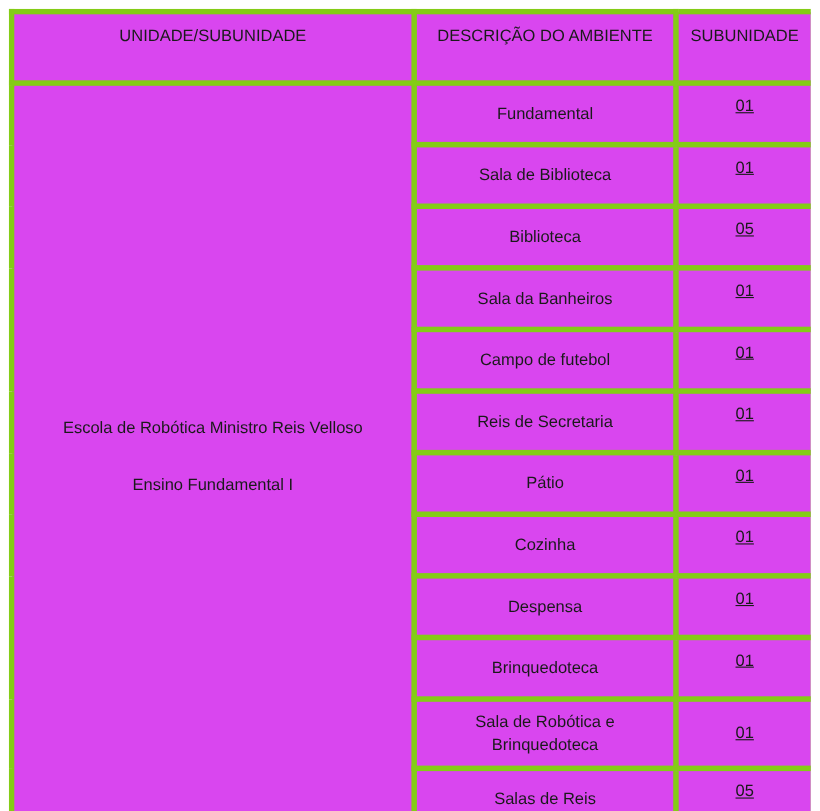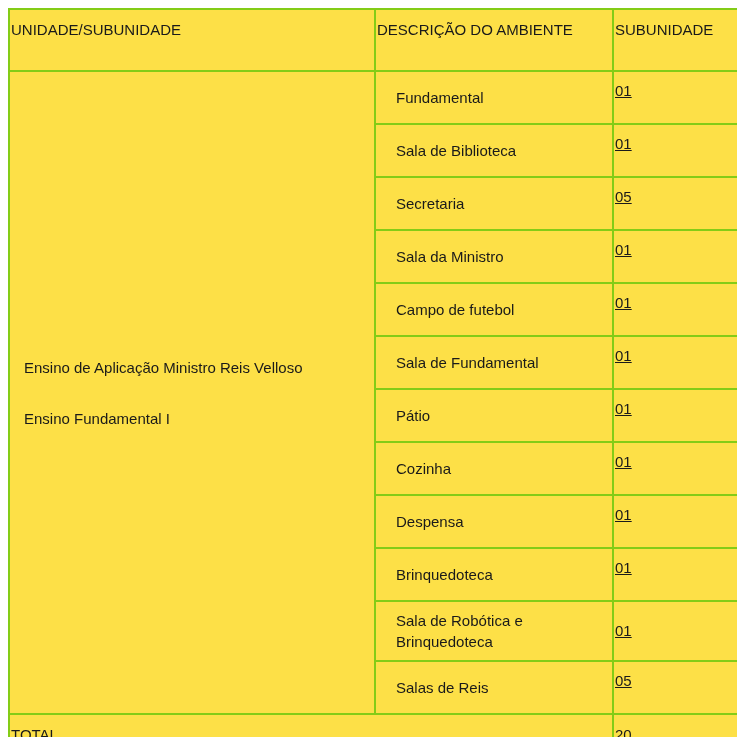--- a/index.html
+++ b/index.html
@@ -9,25 +9,25 @@
   }
   body { margin: 8px; }
   table.inventory {
     border-collapse: collapse;
     table-layout: fixed;
     width: 729px;
     border: 2px solid #000000;
   }
   table.inventory th,
   table.inventory td {
-    border: 2px solid #84cc16;
+    border: 5px solid #84cc16;
     font-size: 15px;
     font-weight: 400;
-    text-align: left;
-    background: #fde047;
+    text-align: center;
+    background: #d946ef;
   }
   
   table.inventory th {
     height: 48px;
     vertical-align: top;
     padding-top: 11px;
   }
   
   td.unit-cell {
     vertical-align: middle;
@@ -74,44 +74,44 @@
   <thead>
     <tr>
       <th>UNIDADE/SUBUNIDADE</th>
       <th>DESCRIÇÃO DO AMBIENTE</th>
       <th>SUBUNIDADE</th>
     </tr>
   </thead>
   <tbody>
     <tr>
       <td class="unit-cell" rowspan="12">
-        <p class="unit-line1">Ensino de Aplicação Ministro Reis Velloso</p>
+        <p class="unit-line1">Escola de Robótica Ministro Reis Velloso</p>
         <p class="unit-line2">Ensino Fundamental I</p>
       </td>
       <td class="ambiente-cell">Fundamental</td>
       <td class="qty-cell">01</td>
     </tr>
     <tr>
       <td class="ambiente-cell">Sala de Biblioteca</td>
       <td class="qty-cell">01</td>
     </tr>
     <tr>
-      <td class="ambiente-cell">Secretaria</td>
+      <td class="ambiente-cell">Biblioteca</td>
       <td class="qty-cell">05</td>
     </tr>
     <tr>
-      <td class="ambiente-cell">Sala da Ministro</td>
+      <td class="ambiente-cell">Sala da Banheiros</td>
       <td class="qty-cell">01</td>
     </tr>
     <tr>
       <td class="ambiente-cell">Campo de futebol</td>
       <td class="qty-cell">01</td>
     </tr>
     <tr>
-      <td class="ambiente-cell">Sala de Fundamental</td>
+      <td class="ambiente-cell">Reis de Secretaria</td>
       <td class="qty-cell">01</td>
     </tr>
     <tr>
       <td class="ambiente-cell">Pátio</td>
       <td class="qty-cell">01</td>
     </tr>
     <tr>
       <td class="ambiente-cell">Cozinha</td>
       <td class="qty-cell">01</td>
     </tr>

